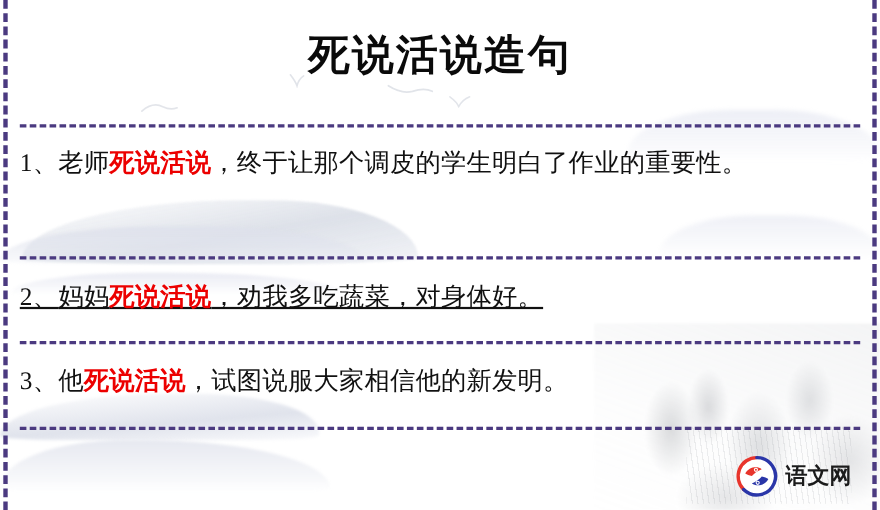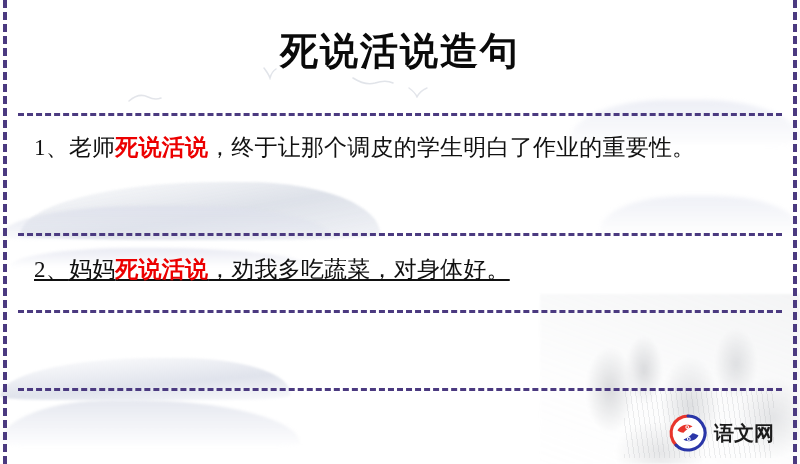--- a/index.html
+++ b/index.html
@@ -175,21 +175,20 @@
     position: absolute;
     left: 18px;
     width: 762px;
     z-index: 2;
     font-family: "Liberation Serif", "DejaVu Serif", serif;
     font-size: 23px;
     line-height: 40px;
     color: #111111;
     letter-spacing: .2px;
     text-align: justify;
-    margin-left: 16px;
   }
   .sentence .idiom {
     color: #ec0000;
     font-weight: bold;
   }
 
   #s1 { top: 128px; }
   #s2 { top: 250px; text-decoration: underline; }
   #s3 { top: 327px; }
 
@@ -268,20 +267,23 @@
   </div>
 
   <div class="divider" style="top:233px;"></div>
 
   <div class="sentence" id="s2">
     <span>2、</span><span>妈妈</span><span class="idiom">死说活说</span><span>，劝我多吃蔬菜，对身体好。</span>
   </div>
 
   <div class="divider" style="top:310px;"></div>
 
+  <div class="sentence" id="s3">
+    <span>3、</span><span>他</span><span class="idiom">死说活说</span><span>，试图说服大家相信他的新发明。</span>
+  </div>
 
   <div class="divider" style="top:388px;"></div>
 
   <div id="logo">
     <span id="logo-mark">
       <svg width="40" height="40" viewBox="0 0 40 40">
 
         <path d="M20 2 A18 18 0 0 0 6.5 31.8 L20 20 Z" fill="none"></path>
         <circle cx="20" cy="20" r="17" fill="#ffffff"></circle>
         <path d="M20 3 A17 17 0 0 0 7.2 31.1 A17 17 0 0 1 20 3 Z" fill="none"></path>

